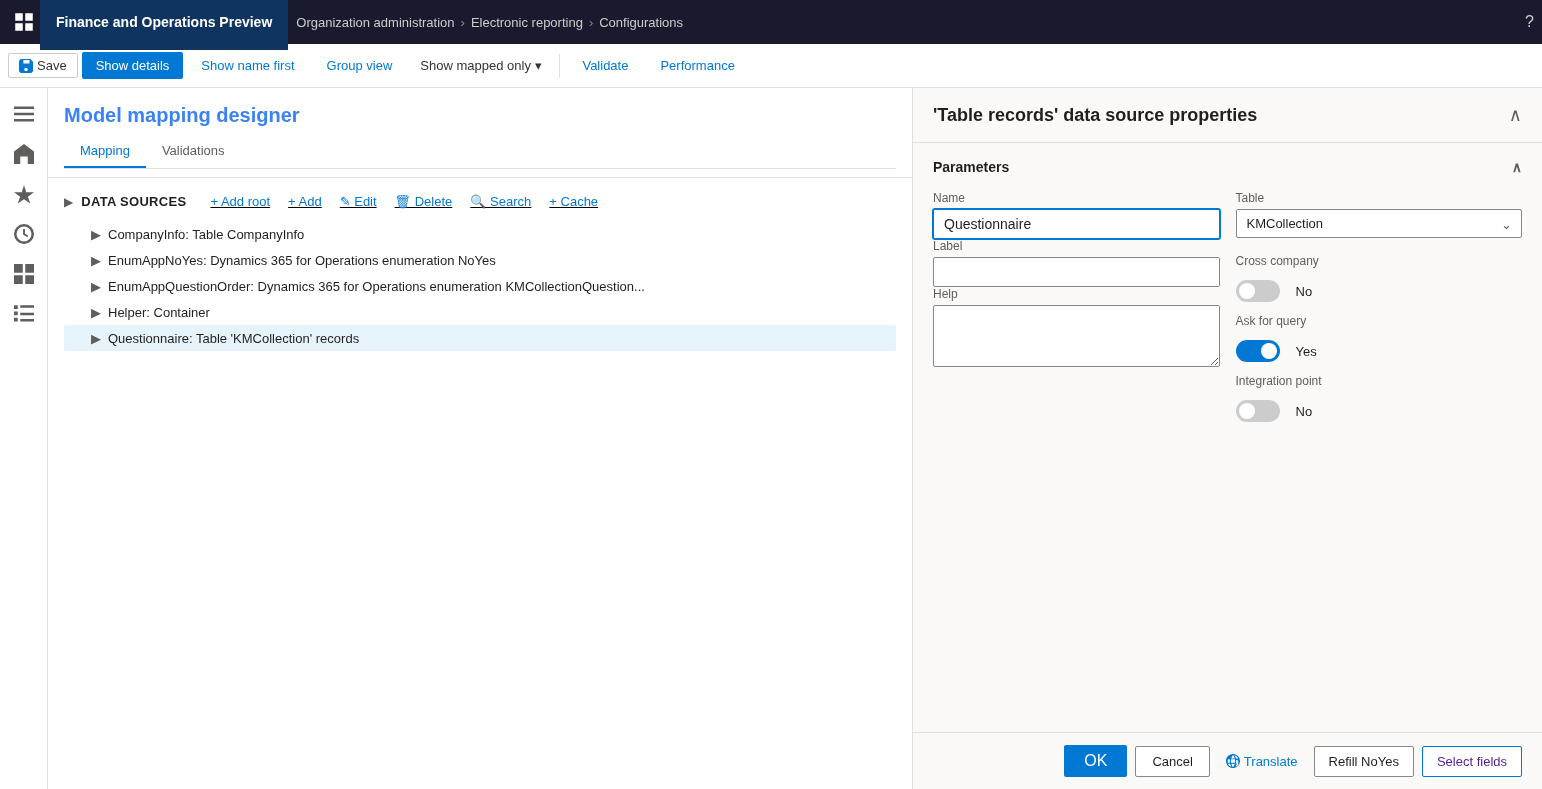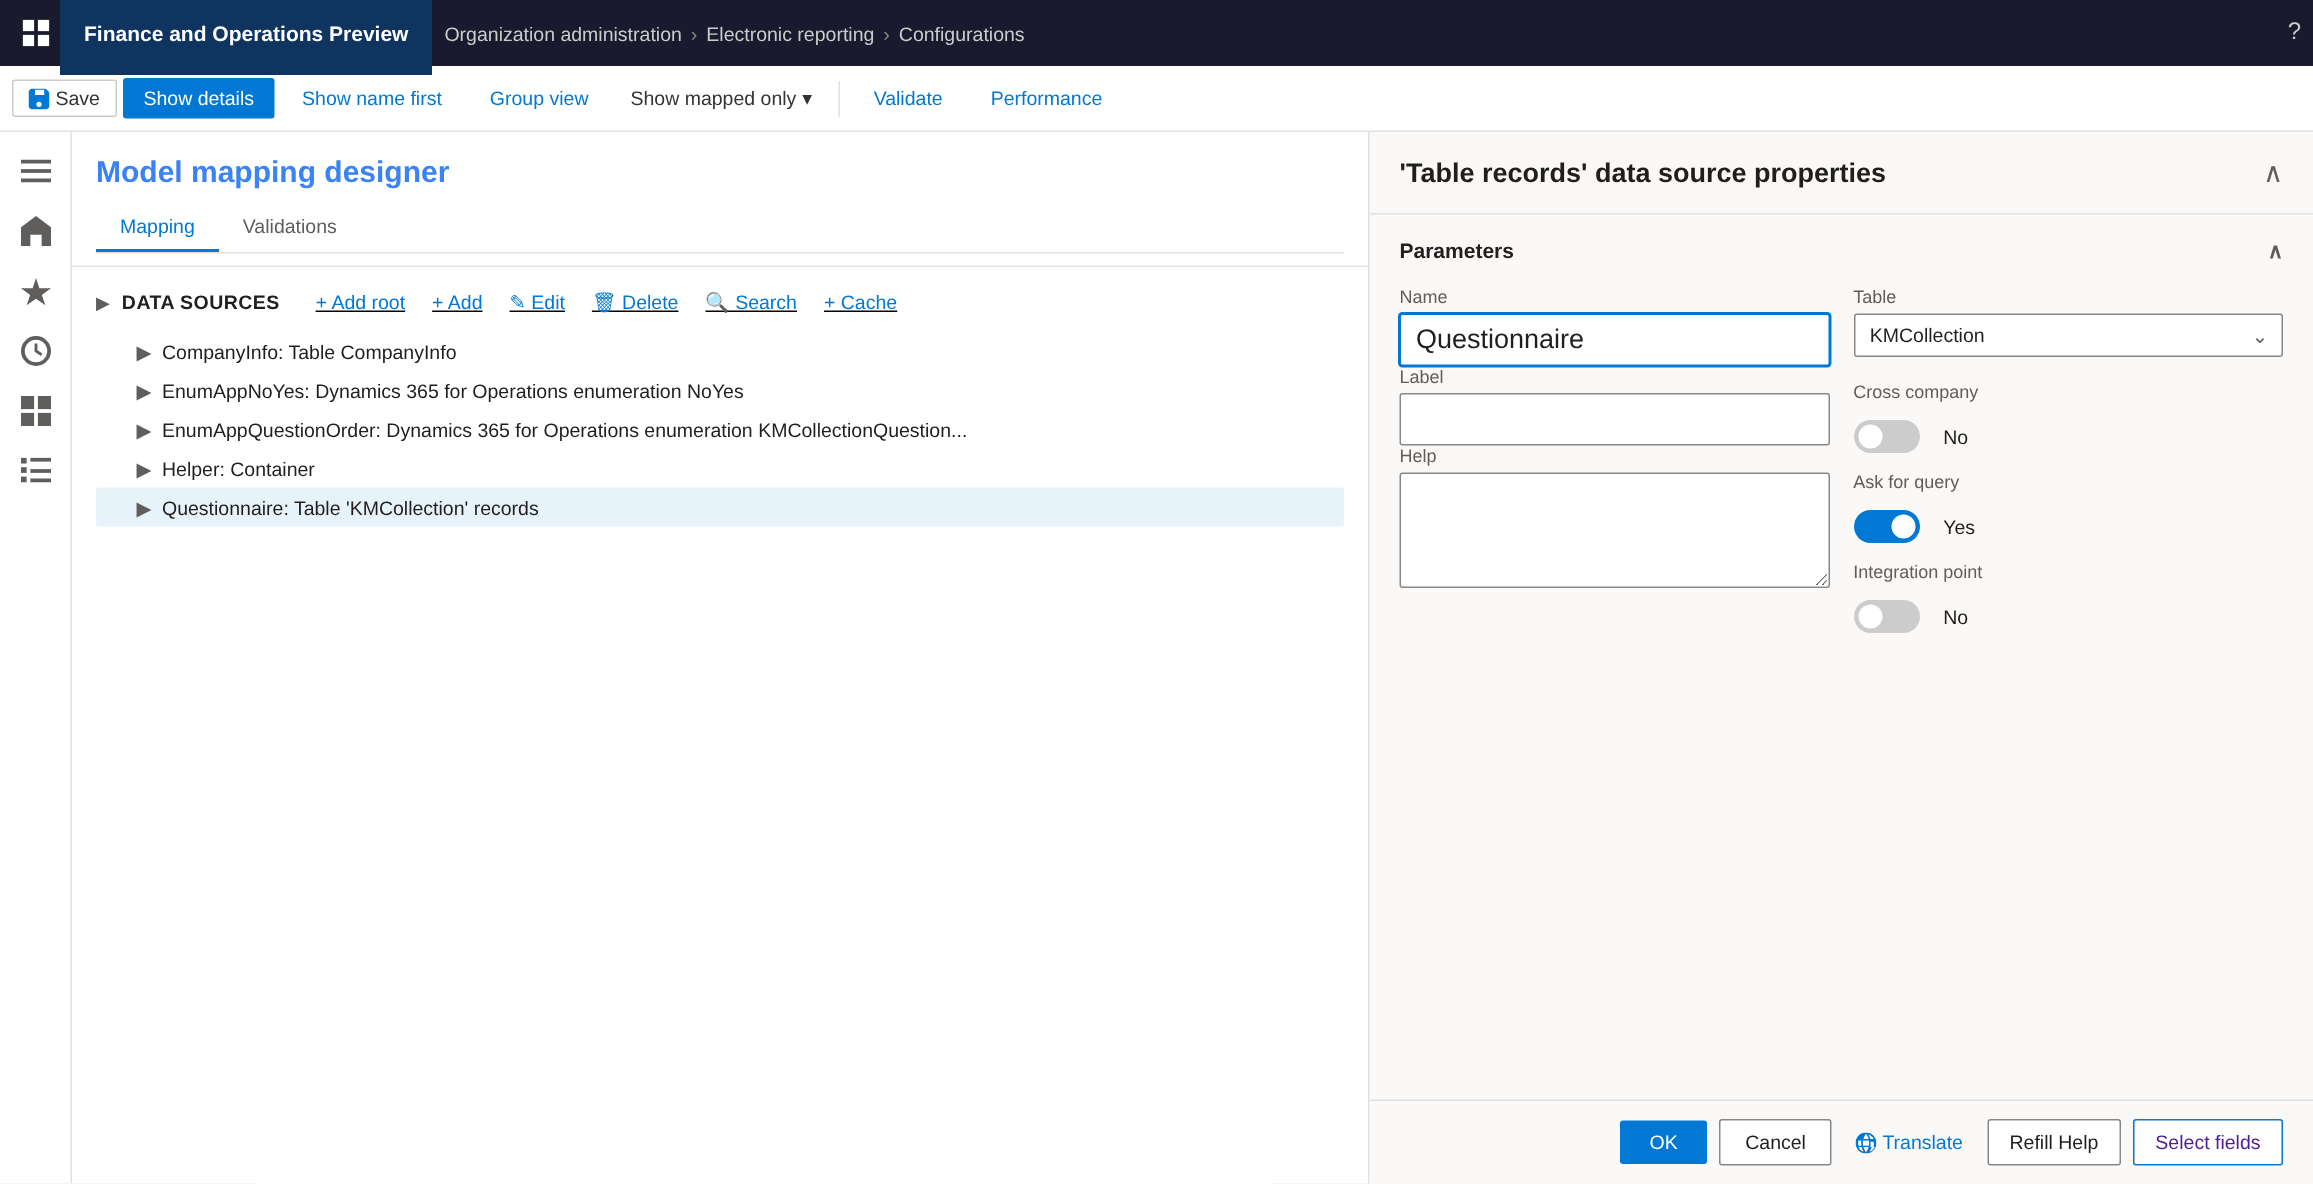--- a/index.html
+++ b/index.html
@@ -61,38 +61,38 @@
     .right-panel { width: 630px; background: #faf9f8; border-left: 1px solid #e0e0e0; display: flex; flex-direction: column; }
     .right-panel-header { display: flex; align-items: center; justify-content: space-between; padding: 16px 20px; border-bottom: 1px solid #e0e0e0; gap: 32px; }
     .right-panel-title { font-size: 18px; font-weight: 600; color: #201f1e; }
     .right-panel-close { cursor: pointer; color: #605e5c; font-size: 18px; }
     .right-panel-body { flex: 1; padding: 16px 20px; overflow-y: auto; }
     .section-header { font-size: 14px; font-weight: 600; color: #201f1e; margin-bottom: 16px; display: flex; align-items: center; justify-content: space-between; }
     .section-collapse { cursor: pointer; color: #605e5c; }
     .params-grid { display: grid; grid-template-columns: 1fr 1fr; gap: 16px; }
     .form-group { }
     .form-label { font-size: 12px; color: #605e5c; margin-bottom: 4px; display: block; }
-    .form-input { width: 100%; border: 1px solid #8a8886; padding: 6px 10px; font-size: 18px; color: #201f1e; border-radius: 2px; background: #fff; outline: none; }
+    .form-input { width: 100%; border: 1px solid #8a8886; padding: 6px 10px; font-size: 14px; color: #201f1e; border-radius: 2px; background: #fff; outline: none; }
     .form-input.highlighted { border-color: #0078d4; box-shadow: 0 0 0 1px #0078d4; }
     .form-select { width: 100%; border: 1px solid #8a8886; padding: 6px 10px; font-size: 13px; color: #201f1e; border-radius: 2px; background: #fff; appearance: none; cursor: pointer; outline: none; }
     .select-wrapper { position: relative; }
     .select-wrapper::after { content: '⌄'; position: absolute; right: 10px; top: 50%; transform: translateY(-50%); color: #605e5c; pointer-events: none; }
 
     .toggle-row { display: flex; align-items: center; margin-bottom: 12px; }
     .toggle-label { font-size: 13px; color: #201f1e; margin-left: 8px; }
     .toggle { position: relative; display: inline-block; width: 44px; height: 22px; }
     .toggle input { opacity: 0; width: 0; height: 0; }
     .toggle-slider { position: absolute; cursor: pointer; top: 0; left: 0; right: 0; bottom: 0; background-color: #ccc; border-radius: 34px; transition: 0.3s; }
     .toggle-slider:before { position: absolute; content: ""; height: 16px; width: 16px; left: 3px; bottom: 3px; background-color: white; border-radius: 50%; transition: 0.3s; }
     .toggle input:checked + .toggle-slider { background-color: #0078d4; }
     .toggle input:checked + .toggle-slider:before { transform: translateX(22px); }
 
     
     .right-panel-footer { padding: 12px 20px; border-top: 1px solid #e0e0e0; display: flex; align-items: center; justify-content: flex-end; gap: 8px; background: #faf9f8; }
-    .btn-ok { background: #0078d4; color: #fff; border: none; padding: 7px 20px; cursor: pointer; font-size: 13px; border-radius: 2px; font-weight: 500; }
+    .btn-ok { background: #0078d4; color: #fff; border: none; padding: 7px 20px; cursor: pointer; font-size: 16px; border-radius: 2px; font-weight: 500; }
     .btn-cancel { background: #fff; color: #201f1e; border: 1px solid #8a8886; padding: 7px 16px; cursor: pointer; font-size: 13px; border-radius: 2px; }
     .btn-link { background: none; border: none; color: #0078d4; cursor: pointer; font-size: 13px; padding: 7px 8px; display: flex; align-items: center; gap: 4px; }
     .btn-outline { background: #fff; color: #201f1e; border: 1px solid #8a8886; padding: 7px 14px; cursor: pointer; font-size: 13px; border-radius: 2px; }
     .btn-selected { background: #fff; color: #4c1d95; border: 1px solid #0078d4; padding: 7px 14px; cursor: pointer; font-size: 13px; border-radius: 2px; font-weight: 500; }
   </style>
 </head>
 <body>
 
 <div class="top-nav">
   <div class="grid-icon">
@@ -312,18 +312,18 @@
 
     <div class="right-panel-footer">
       <button class="btn-ok">OK</button>
       <button class="btn-cancel">Cancel</button>
       <button class="btn-link">
         <svg width="14" height="14" viewBox="0 0 16 16" fill="#0078d4">
           <path d="M8 0C3.6 0 0 3.6 0 8s3.6 8 8 8 8-3.6 8-8-3.6-8-8-8zm5.8 5h-2.4C11 3.7 10.5 2.5 9.8 1.5 11.7 2 13.1 3.3 13.8 5zM8 1c.9 1.1 1.6 2.5 2 4H6c.4-1.5 1.1-2.9 2-4zm-6 7c0-.7.1-1.4.3-2H4.5c-.1.7-.2 1.3-.2 2s.1 1.3.2 2H2.3c-.2-.6-.3-1.3-.3-2zm.2 3h2.4c.4 1.3.9 2.5 1.6 3.5C4.3 14 2.9 12.7 2.2 11zM8 15c-.9-1.1-1.6-2.5-2-4h4c-.4 1.5-1.1 2.9-2 4zm2.2-5H5.8c-.1-.6-.2-1.3-.2-2s.1-1.4.2-2h4.4c.1.6.2 1.3.2 2s-.1 1.4-.2 2zm.5 4.5c.7-1 1.2-2.2 1.6-3.5h2.4c-.7 1.7-2.1 3-4 3.5zM13.7 11h-2.4c.1-.7.2-1.3.2-2s-.1-1.3-.2-2h2.4c.2.6.3 1.3.3 2s-.1 1.4-.3 2z"></path>
         </svg>
         <span>Translate</span>
       </button>
-      <button class="btn-outline">Refill Help</button>
+      <button class="btn-outline">Refill NoYes</button>
       <button class="btn-selected">Select fields</button>
     </div>
   </div>
 
 </div>
 
 </body></html>

